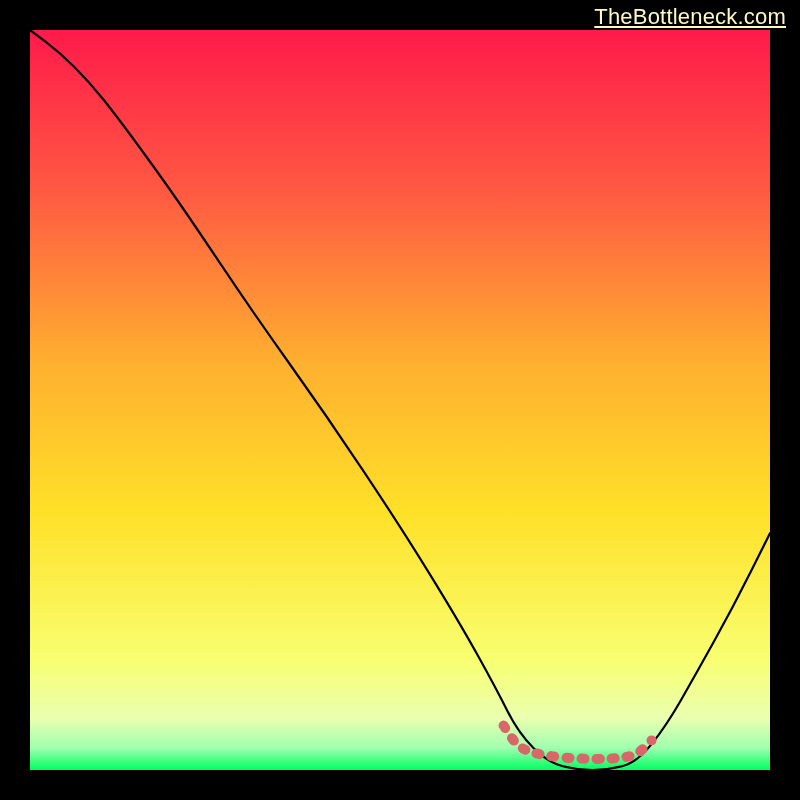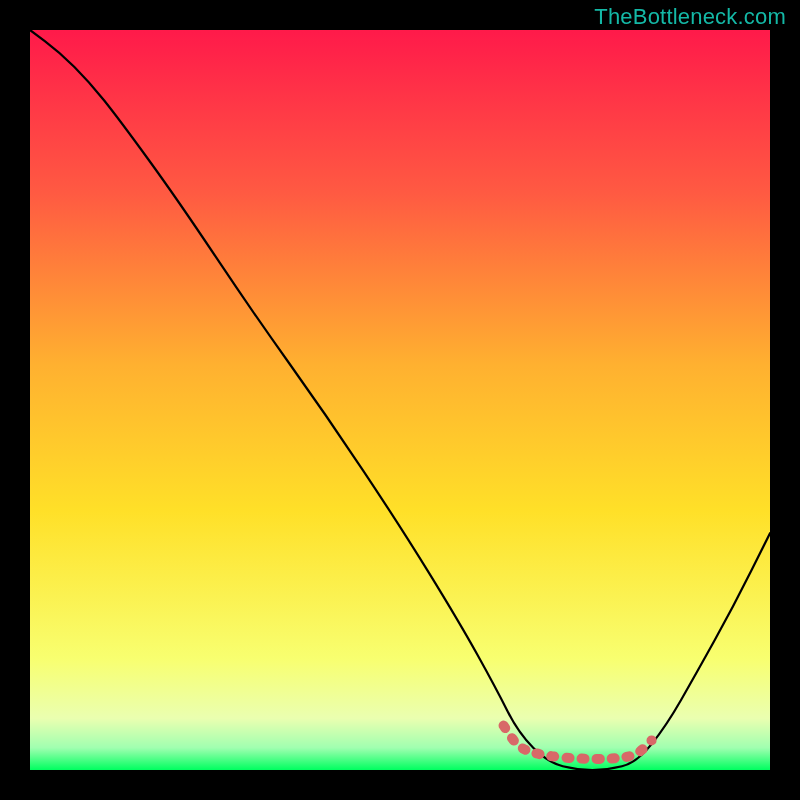--- a/index.html
+++ b/index.html
@@ -10,23 +10,24 @@
     position: relative;
     font-family: Arial, sans-serif;
     overflow: hidden;
   }
   .watermark {
     position: absolute;
     top: 4px;
     right: 14px;
     font-size: 22px;
     font-weight: 500;
-    color: #14b8a6;
+    color: #fef9c3;
     letter-spacing: 0.2px;
     z-index: 10;
+    text-decoration: underline;
   }
   .plot {
     position: absolute;
     top: 30px;
     left: 30px;
     width: 740px;
     height: 740px;
   }
   .plot svg {
     display: block;

